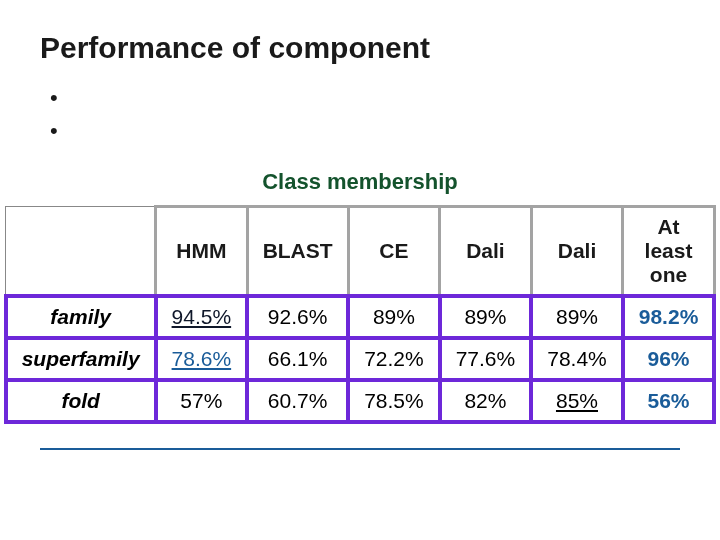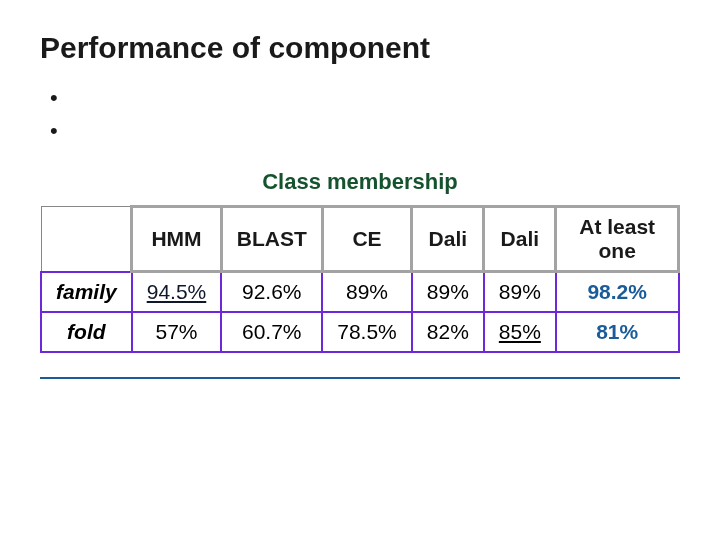--- a/index.html
+++ b/index.html
@@ -43,21 +43,21 @@
     }
     .table-wrapper {
       display: flex;
       justify-content: center;
     }
     table {
       border-collapse: collapse;
       font-size: 21px;
     }
     table td, table th {
-      border: 2px solid #6d28d9;
+      border: 4px solid #6d28d9;
       padding: 7px 14px;
       text-align: center;
     }
     table thead td {
       font-weight: bold;
       color: #1a1a1a;
       background: #fff;
       border: 3px solid #a3a3a3;
     }
     .header-row td {
@@ -108,26 +108,35 @@
       <tr>
             <td style="font-style: italic; font-weight: bold;">family</td>
             <td style="text-decoration: underline; color: #0f172a;">94.5%</td>
             <td>92.6%</td>
             <td>89%</td>
             <td>89%</td>
             <td>89%</td>
             <td style="color: rgb(26, 92, 153); font-weight: bold; text-align: center;">98.2%</td>
           </tr>
           <tr>
+            <td style="font-style: italic; font-weight: bold;">superfamily</td>
+            <td style="text-decoration: underline; color: rgb(26, 92, 153);">78.6%</td>
+            <td>66.1%</td>
+            <td>72.2%</td>
+            <td>77.6%</td>
+            <td>78.4%</td>
+            <td style="color: rgb(26, 92, 153); font-weight: bold;">96%</td>
+          </tr>
+          <tr>
             <td style="font-style: italic; font-weight: bold;">fold</td>
             <td>57%</td>
             <td>60.7%</td>
             <td>78.5%</td>
             <td>82%</td>
             <td style="text-decoration: underline; margin-left: 9px;">85%</td>
-            <td style="color: rgb(26, 92, 153); font-weight: bold;">81%</td>
+            <td style="color: rgb(26, 92, 153); font-weight: bold;">56%</td>
           </tr>
         </tbody>
     </table>
   </div>
 
   <hr class="bottom-line">
 </div>
 
 </body></html>

